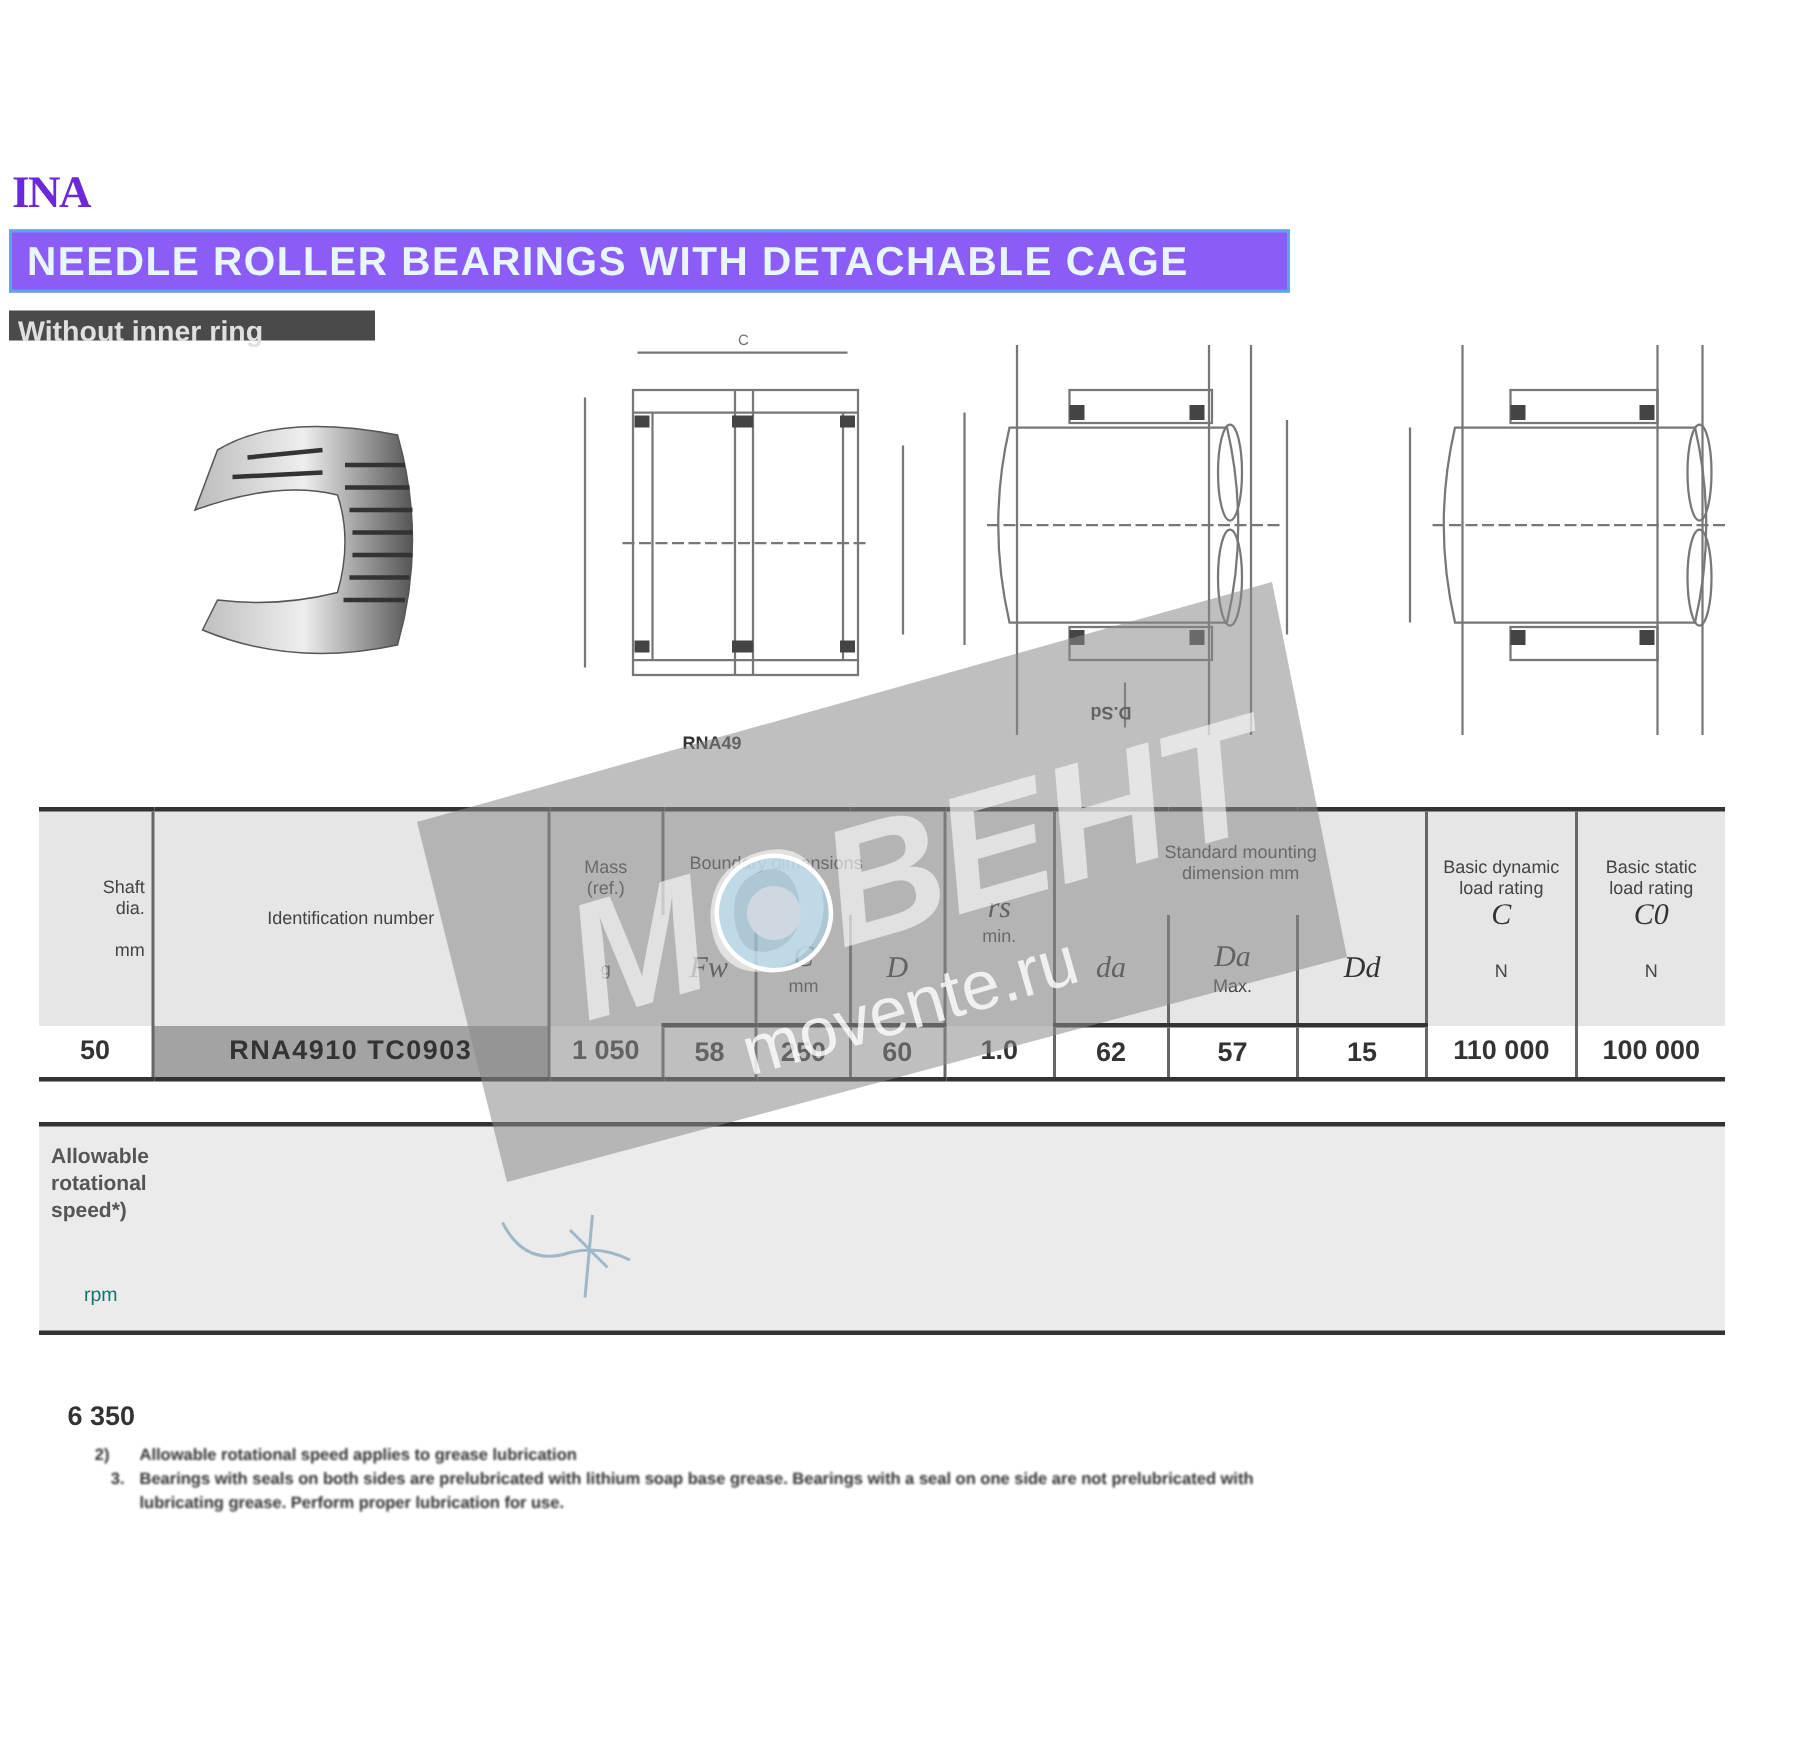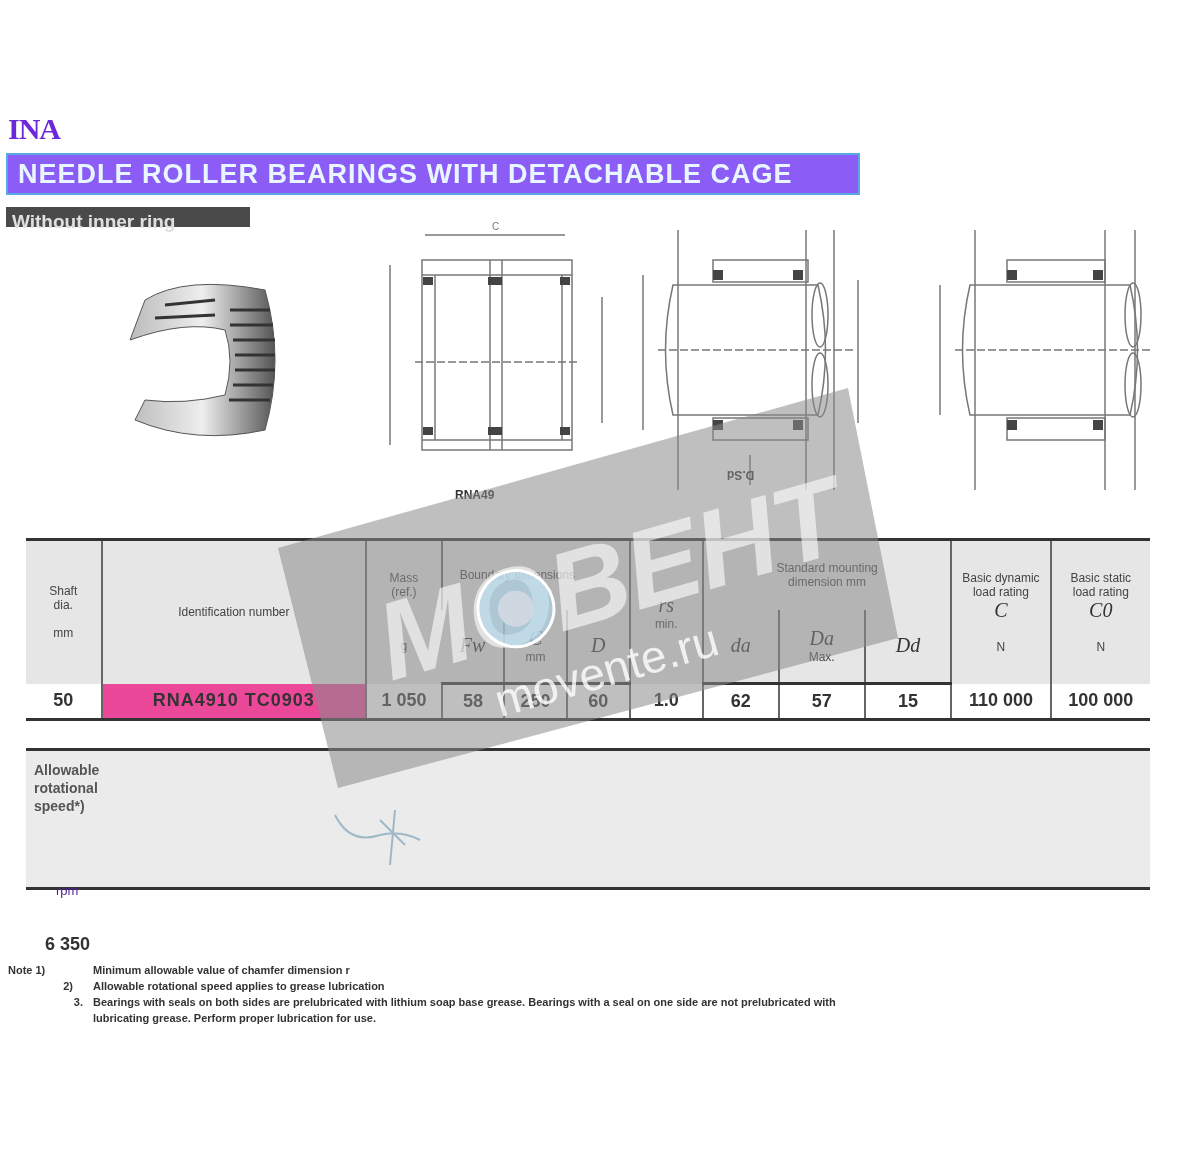--- a/index.html
+++ b/index.html
@@ -15,26 +15,26 @@
   .fig-label { position: absolute; font-size: 12px; font-weight: bold; color: #333; }
 
   table.spec { position: absolute; left: 26px; top: 538px; width: 1124px; border-collapse: collapse; font-size: 12px; }
   table.spec th, table.spec td { border-left: 2px solid #666; padding: 2px 4px; text-align: center; }
   table.spec th:first-child, table.spec td:first-child { border-left: none; }
   table.spec thead { background: #e6e6e6; }
   table.spec thead tr:first-child th { border-top: 3px solid #333; }
   table.spec thead tr:last-child th { border-bottom: 3px solid #333; }
   table.spec th { font-weight: normal; color: #444; vertical-align: middle; }
   table.spec td { font-size: 18px; font-weight: bold; color: #333; height: 36px; border-bottom: 3px solid #333; }
-  td.desig { background: #ec4899; color: #1d2b3c; letter-spacing: 1px; }
+  td.desig { background: #a3a3a3; color: #1d2b3c; letter-spacing: 1px; }
   .sym { font-family: "Liberation Serif", serif; font-style: italic; font-size: 20px; color: #333; }
 
   .speed-box { position: absolute; left: 26px; top: 748px; width: 1124px; height: 142px; background: #ebebeb; border-top: 3px solid #333; border-bottom: 3px solid #333; }
   .speed-label { position: absolute; left: 8px; top: 10px; font-size: 14px; font-weight: bold; color: #555; line-height: 18px; width: 110px; }
-  .speed-unit { position: absolute; left: 30px; top: 132px; font-size: 13px; color: #4c1d95; }
+  .speed-unit { position: absolute; left: 30px; top: 104px; font-size: 13px; color: #0f766e; }
   .speed-value { position: absolute; left: 45px; top: 906px; font-size: 18px; font-weight: bold; color: #333; margin-top: 28px; }
   .cursor-mark { position: absolute; left: 330px; top: 800px; }
 
   .notes { position: absolute; left: 8px; top: 962px; width: 960px; font-size: 11px; color: #333; line-height: 16px; filter: blur(0.6px); }
   .note-row { display: flex; }
   .note-key { width: 85px; font-weight: bold; text-align: left; }
   .note-text { flex: 1; font-weight: bold; }
 
   .watermark { position: absolute; left: 278px; top: 388px; width: 620px; height: 400px; pointer-events: none; }
 </style>
@@ -134,21 +134,21 @@
       <rect x="72" y="45" width="10" height="10"></rect>
       <rect x="158" y="45" width="10" height="10"></rect>
       <rect x="72" y="195" width="10" height="10"></rect>
       <rect x="158" y="195" width="10" height="10"></rect>
     </g>
 </svg>
 
 <table class="spec">
   <thead>
     <tr style="height:70px;">
-      <th rowspan="2" style="width:70px;">
+      <th rowspan="2" style="width:70px;text-align:right;">
         <div>Shaft</div>
           <div>dia.</div>
           <div style="margin-top:14px;">mm</div>
       </th>
       <th rowspan="2" style="width:245px;">Identification number</th>
       <th rowspan="2" style="width:70px;">
         <div>Mass</div>
           <div>(ref.)</div>
           <div style="margin-top:40px;">g</div>
       </th>
@@ -210,24 +210,20 @@
   <div class="speed-unit">rpm</div>
 </div>
 <div class="speed-value">6 350</div>
 
 <svg class="cursor-mark" width="100" height="70" viewBox="0 0 100 70">
   <path d="M5 15 Q20 45 50 35 Q70 30 90 40 M65 10 L60 65 M50 20 L75 45" stroke="#9fb8c8" stroke-width="2" fill="none"></path>
 </svg>
 
 <div class="notes">
   <div class="note-row">
-      <span class="note-key">Note 1)</span>
-      <span class="note-text">Minimum allowable value of chamfer dimension r</span>
-    </div>
-  <div class="note-row">
       <span class="note-key" style="text-align:right;padding-right:20px;">2)</span>
       <span class="note-text">Allowable rotational speed applies to grease lubrication</span>
     </div>
   <div class="note-row">
       <span class="note-key" style="text-align:right;padding-right:10px;">3.</span>
       <span class="note-text">Bearings with seals on both sides are prelubricated with lithium soap base grease.  Bearings with a seal on one side are not prelubricated with</span>
     </div>
   <div class="note-row">
       <span class="note-key"></span>
       <span class="note-text">lubricating grease.  Perform proper lubrication for use.</span>

